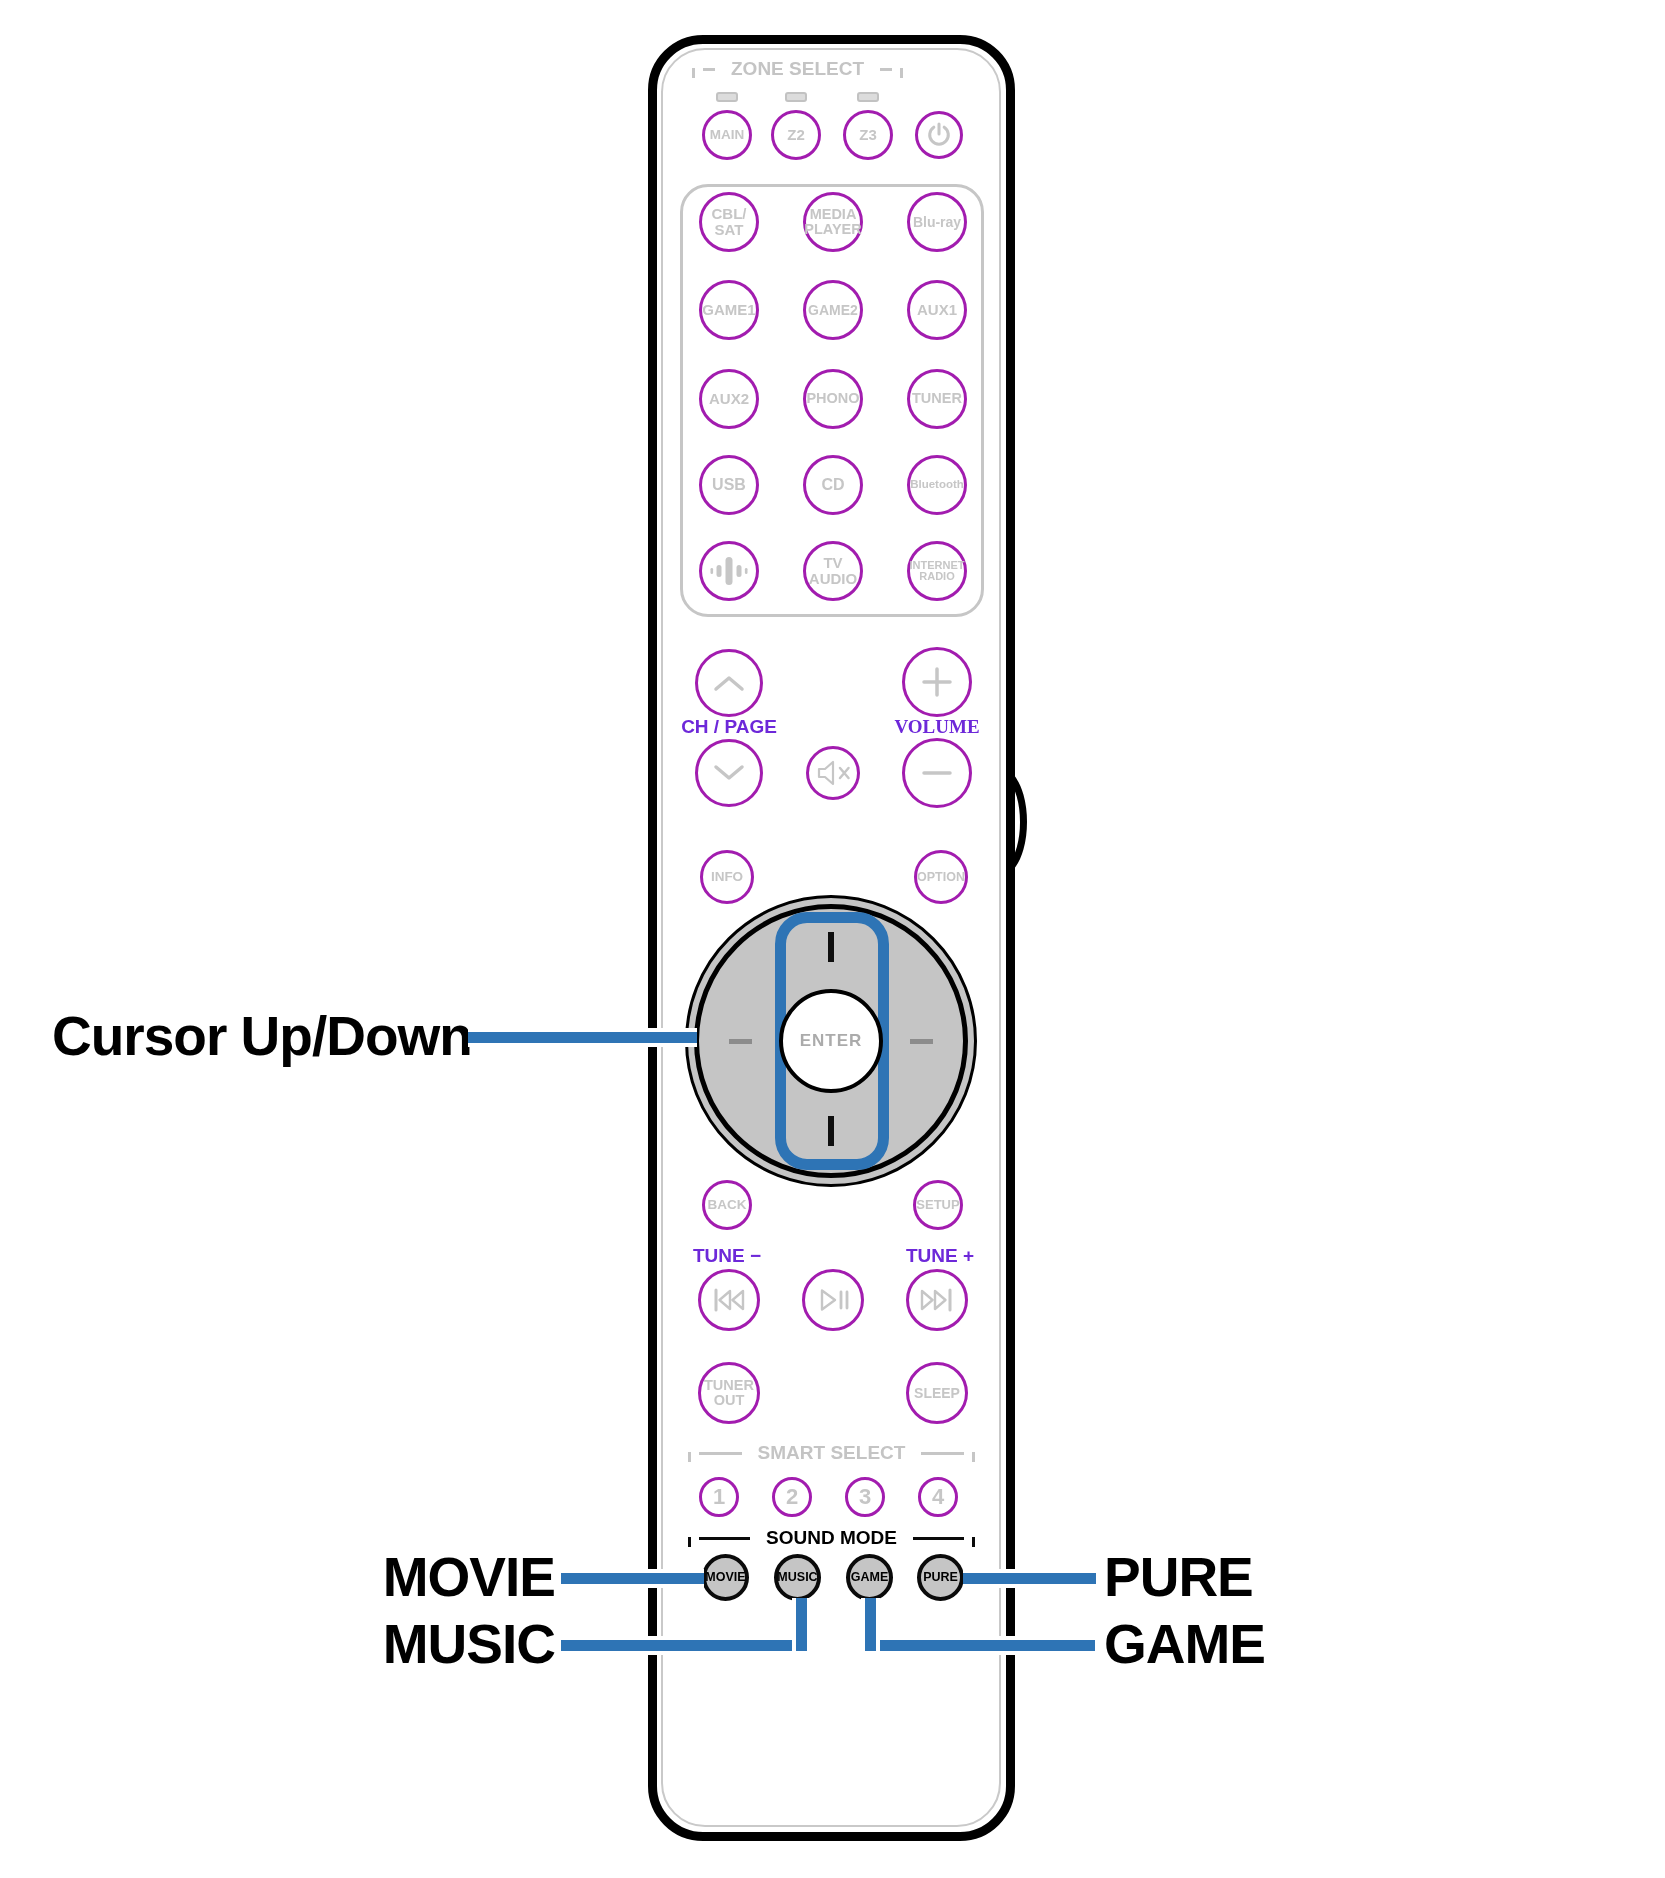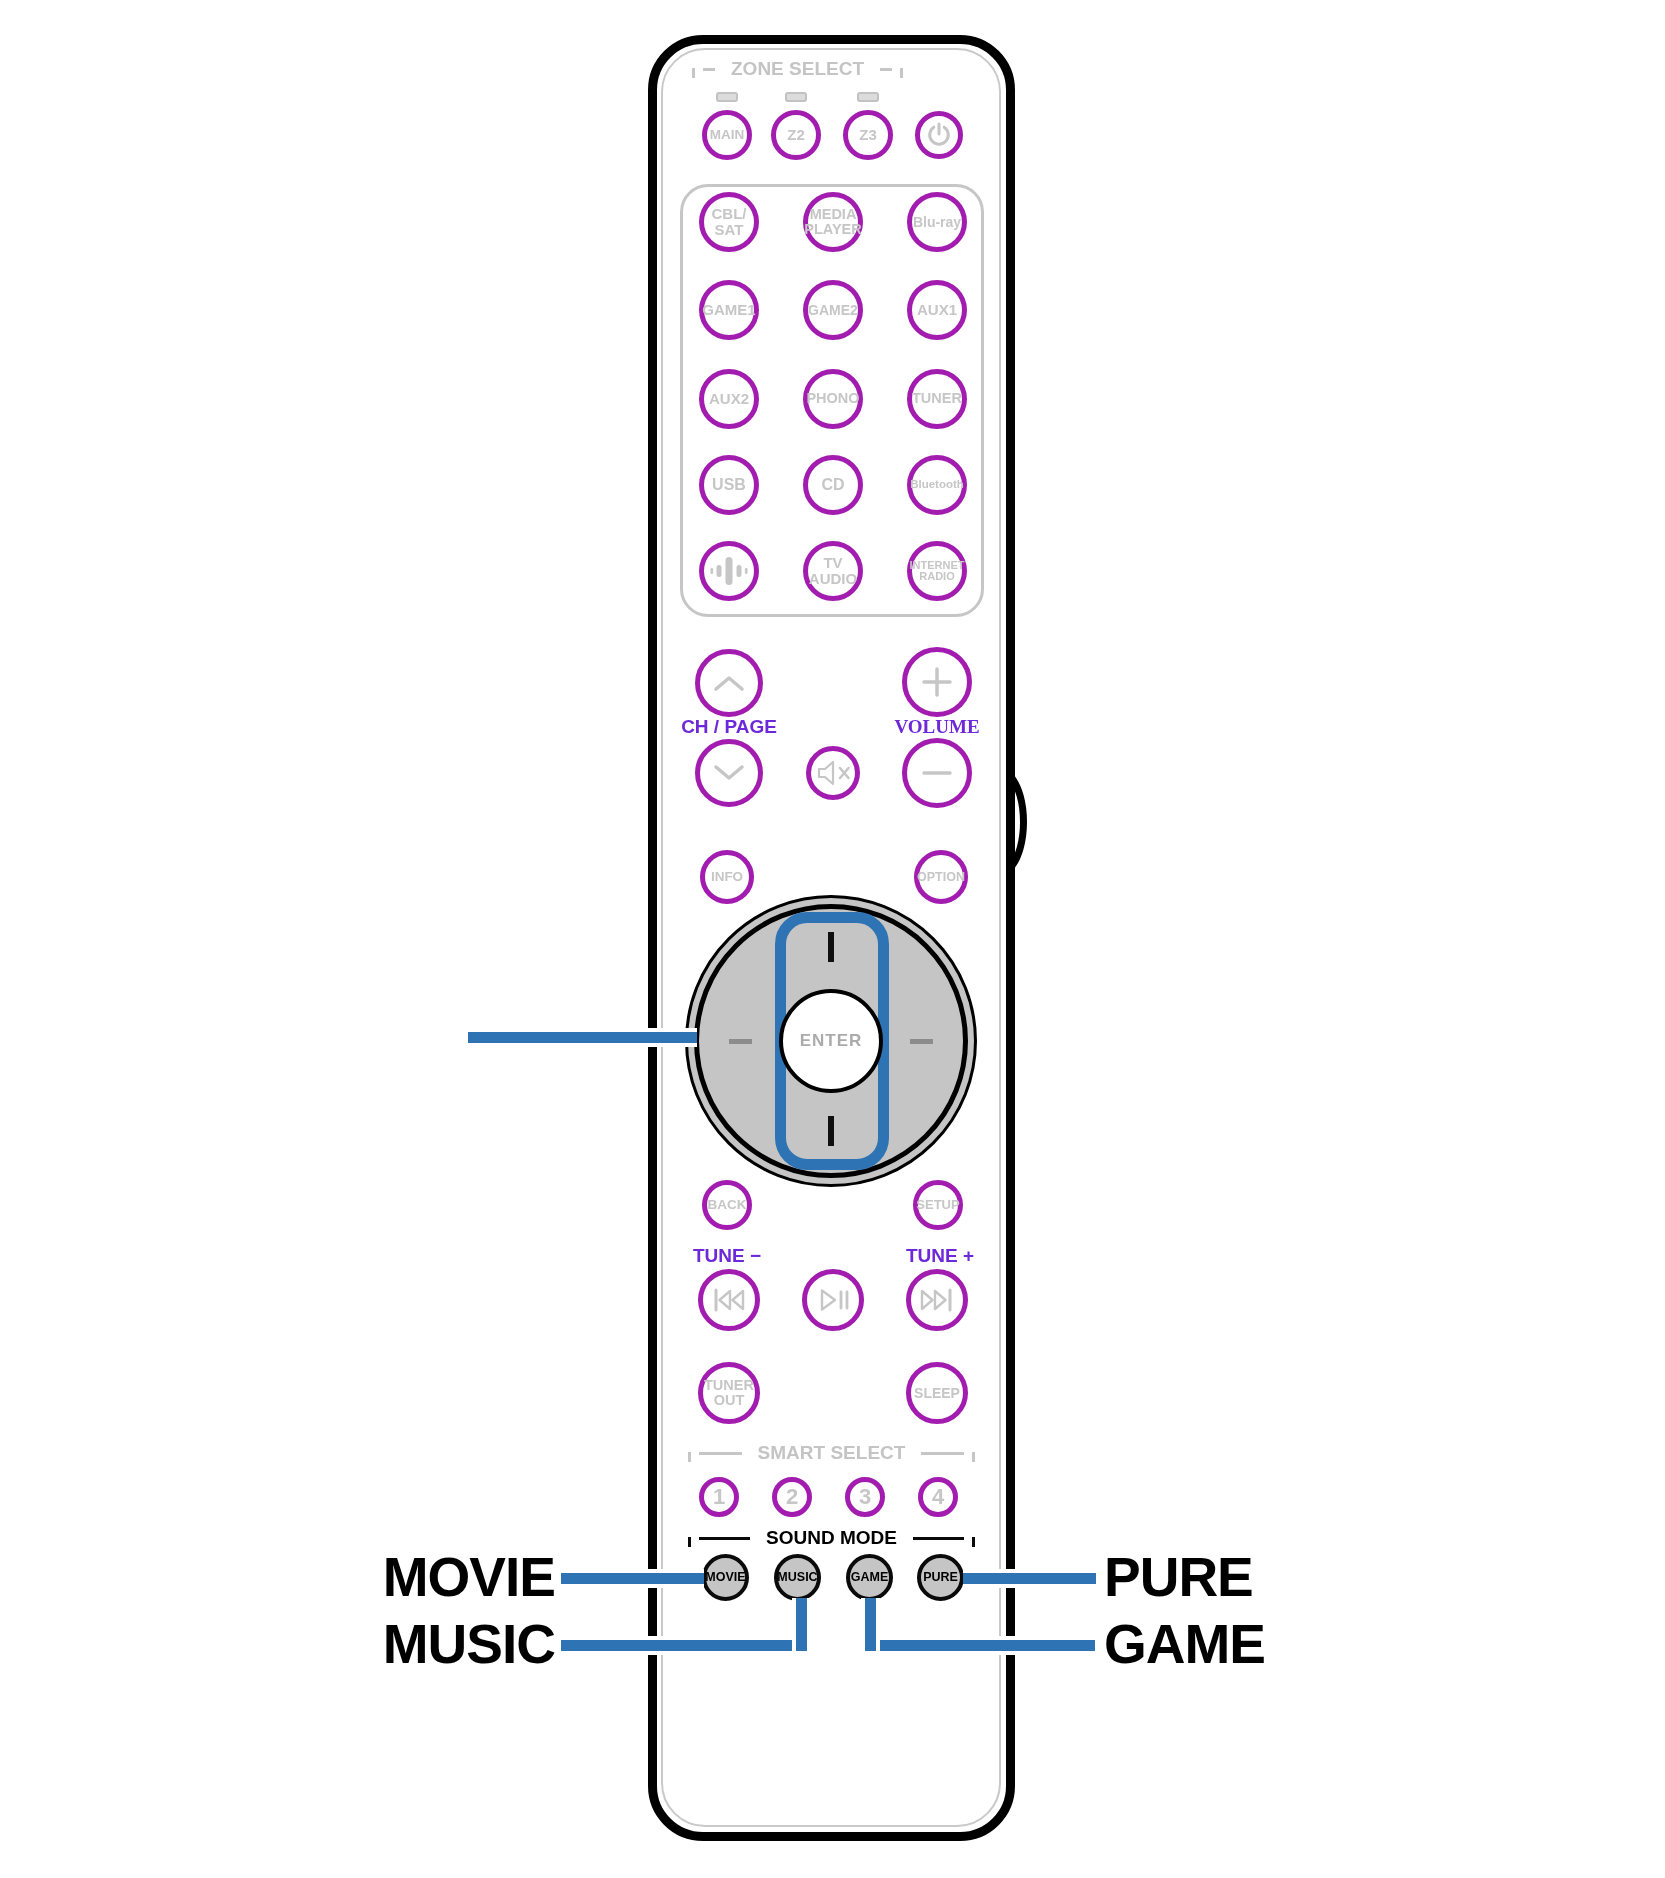--- a/index.html
+++ b/index.html
@@ -3,21 +3,21 @@
 <meta charset="utf-8">
 <style>
   html,body{margin:0;padding:0;background:#fff;}
   .canvas{position:relative;width:1665px;height:1878px;background:#fff;overflow:hidden;
           font-family:"Liberation Sans","DejaVu Sans",sans-serif;}
   .abs{position:absolute;box-sizing:border-box;}
   
   .remote-body{border:9px solid #000;border-radius:55px;background:#fff;}
   .inner-line{border:2px solid #C9C9C9;border-radius:44px;}
   
-  .btn{position:absolute;box-sizing:border-box;border:5px solid #a21caf;border-radius:50%;
+  .btn{position:absolute;box-sizing:border-box;border:3px solid #a21caf;border-radius:50%;
        background:#fff;color:#C6C6C6;font-weight:700;display:flex;align-items:center;
        justify-content:center;text-align:center;white-space:pre-line;line-height:1.04;}
   
   .btn.dark{border:4px solid #0a0a0a;background:#C5C5C5;color:#000;}
   
   .glabel{position:absolute;color:#6d28d9;font-weight:700;text-align:center;white-space:pre;}
   
   .hbracket{position:absolute;display:flex;align-items:center;box-sizing:border-box;gap:8px;}
   .hbracket .seg{flex:1;height:0;border-top:3px solid #C6C6C6;}
   .hbracket .tick{width:3px;height:10px;background:#C6C6C6;transform:translateY(4px);flex:none;}
@@ -199,20 +199,21 @@
     <div class="seg"></div>
     <span class="btext">SOUND MODE</span>
     <div class="seg"></div>
     <span class="tick"></span>
   </div>
   <div class="btn dark" style="left:702px;top:1554px;width:47px;height:47px;font-size:12.5px;"><span>MOVIE</span></div>
   <div class="btn dark" style="left:774px;top:1554px;width:47px;height:47px;font-size:12.5px;"><span>MUSIC</span></div>
   <div class="btn dark" style="left:846px;top:1554px;width:47px;height:47px;font-size:12.5px;"><span>GAME</span></div>
   <div class="btn dark" style="left:917px;top:1554px;width:47px;height:47px;font-size:12.5px;"><span>PURE</span></div>
 
+  <div class="callout" style="left:52px;top:1004px;">Cursor Up/Down</div>
   <div class="callout" style="left:300px;top:1545px;width:255px;text-align:right;">MOVIE</div>
   <div class="callout" style="left:300px;top:1612px;width:255px;text-align:right;">MUSIC</div>
   <div class="callout" style="left:1104px;top:1545px;">PURE</div>
   <div class="callout" style="left:1104px;top:1612px;">GAME</div>
 
   <div class="cline" style="left:468px;top:1028px;width:229px;"></div>
   <div class="cline" style="left:561px;top:1569px;width:143px;"></div>
   <div class="cline" style="left:561px;top:1636px;width:246px;"></div>
   <div class="cline-v" style="left:792px;top:1598px;height:53px;"></div>
   <div class="cline" style="left:963px;top:1569px;width:133px;"></div>

